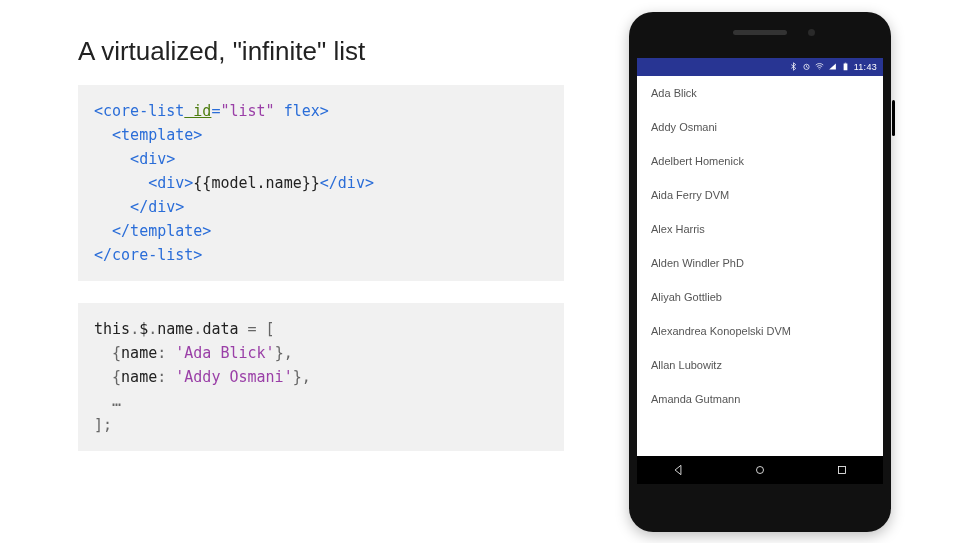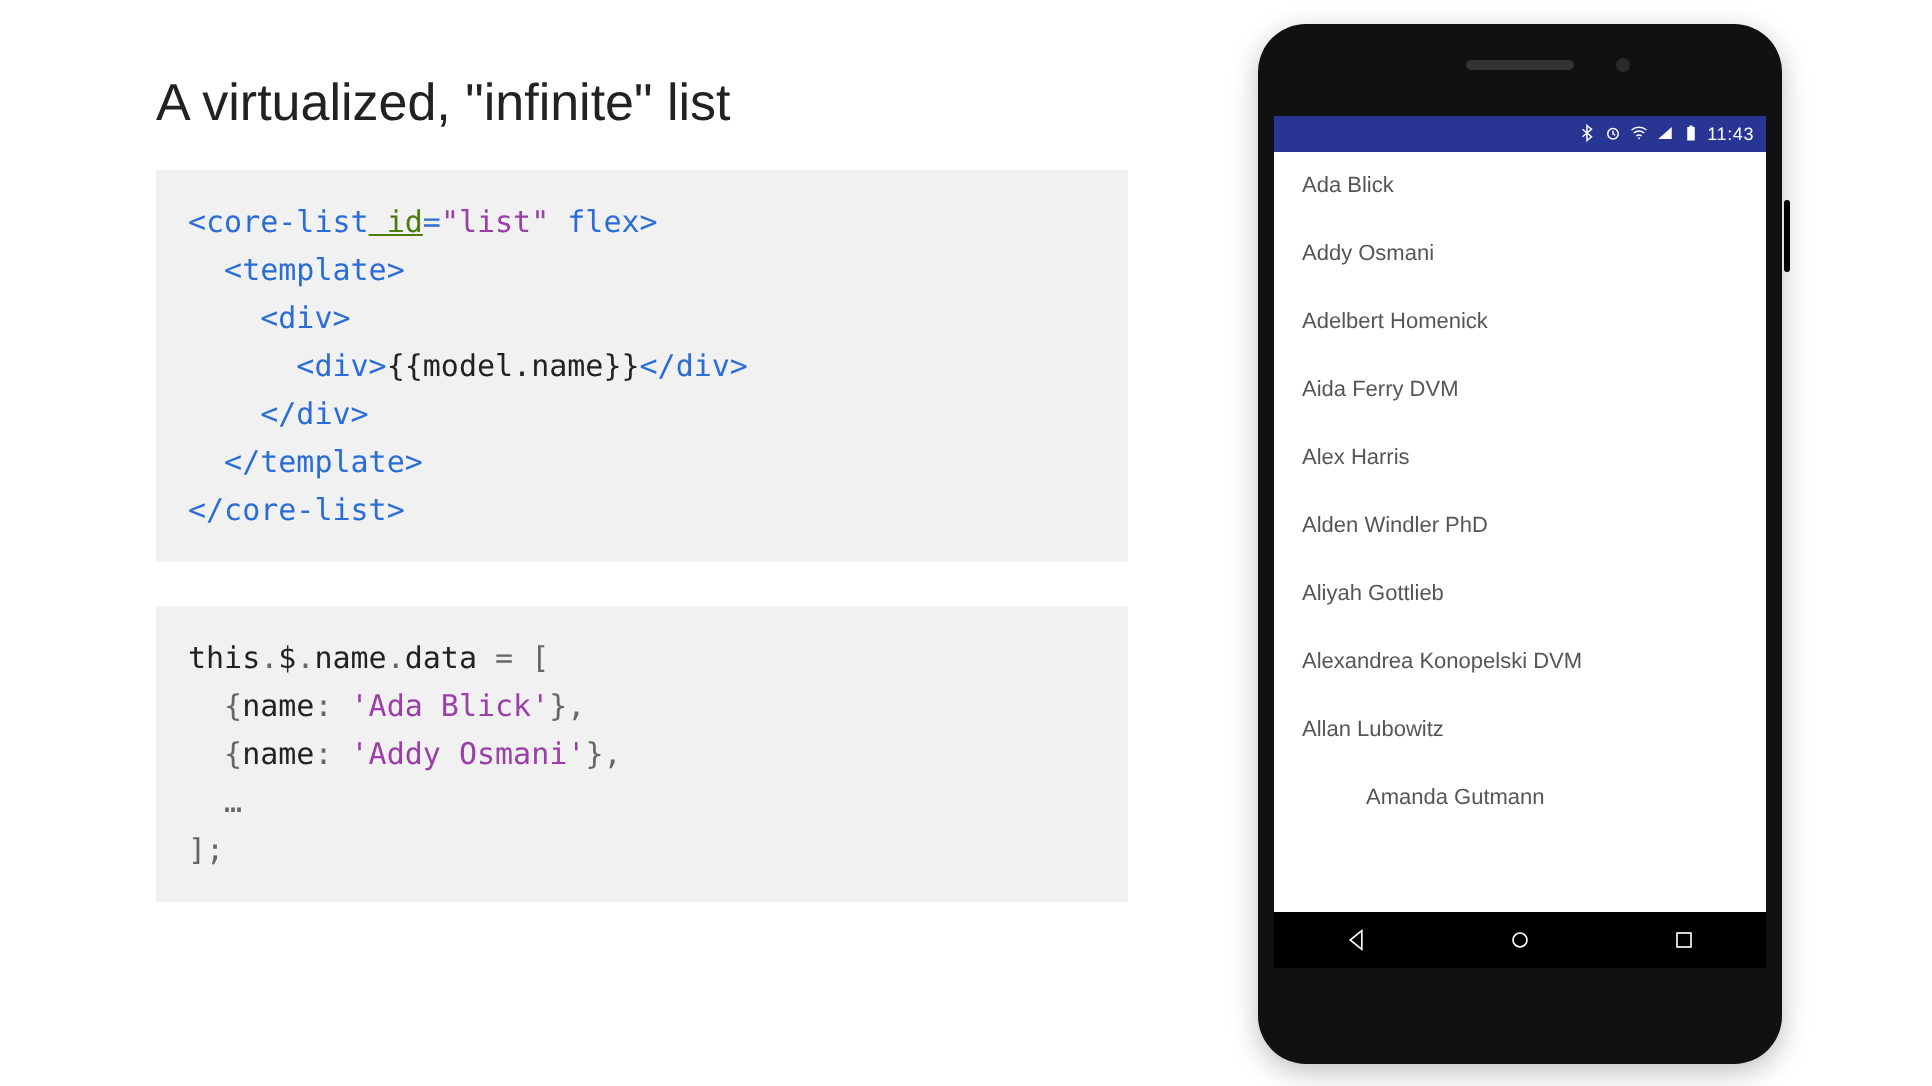--- a/index.html
+++ b/index.html
@@ -111,21 +111,21 @@
     .list-area {
       flex: 1;
       overflow: hidden;
     }
     .list-item {
       font-size: 11px;
       color: #555;
       padding: 11px 14px;
       border-bottom: none;
     }
-    .list-item:last-child { padding-bottom: 6px; margin-left: 32px; }
+    .list-item:last-child { padding-bottom: 6px; }
     .nav-bar {
       height: 28px;
       background: #000;
       display: flex;
       align-items: center;
       justify-content: space-around;
     }
     .nav-bar .nav-btn {
       width: 40px;
       display: flex;

